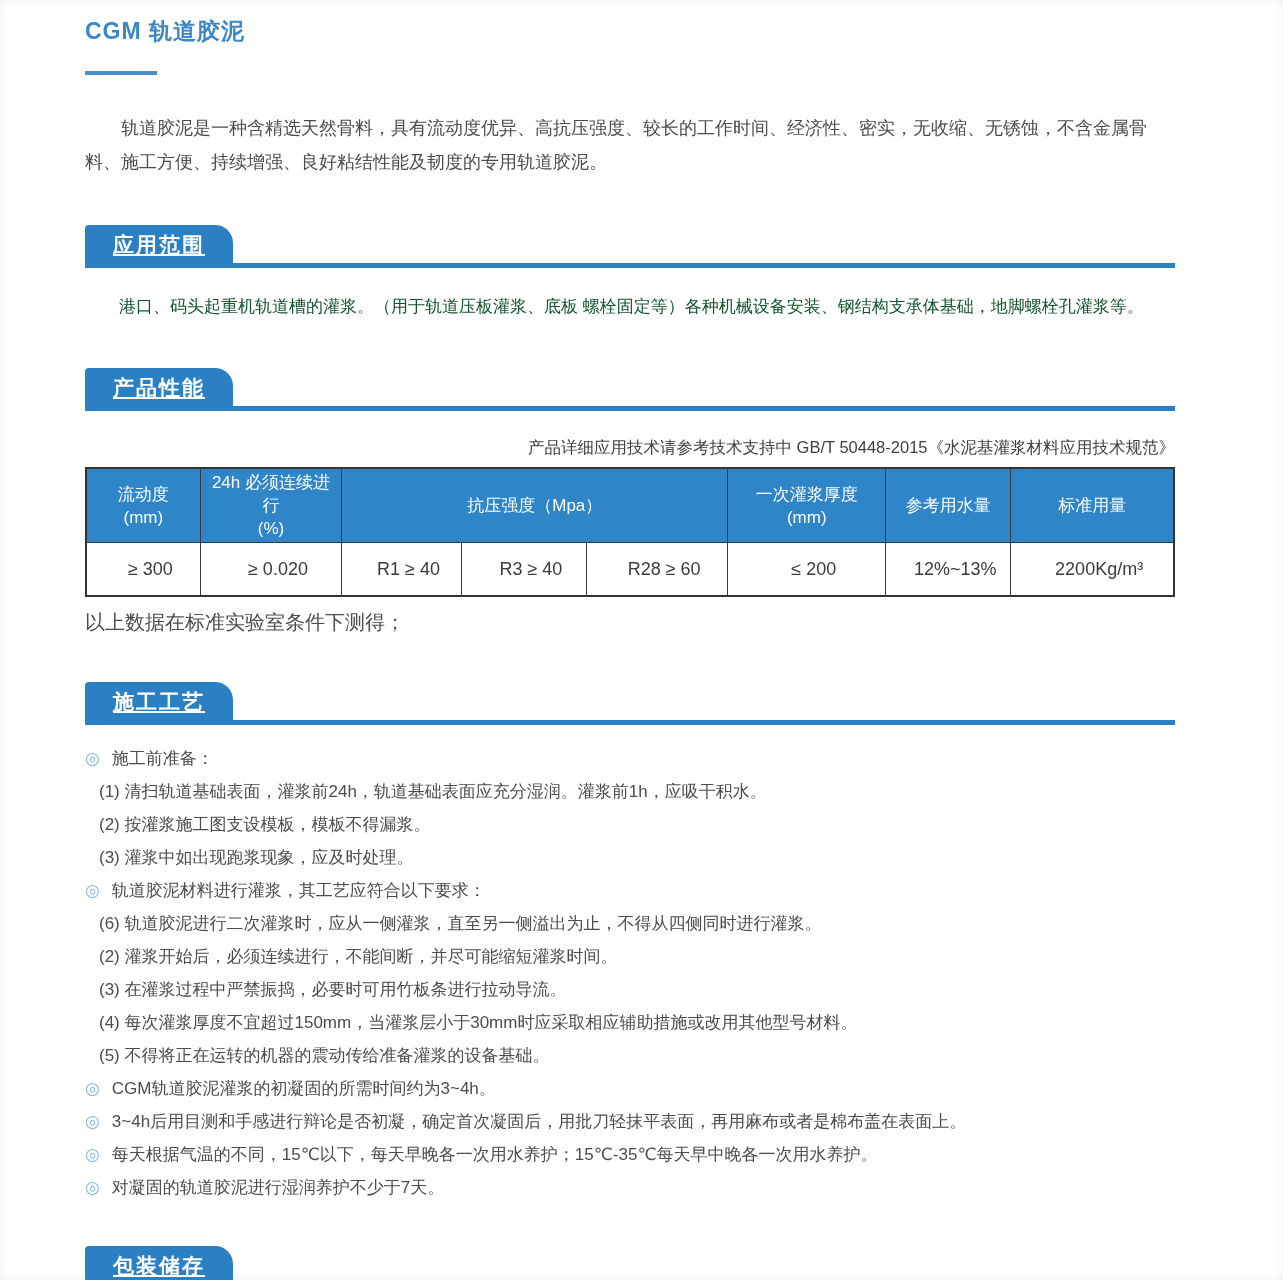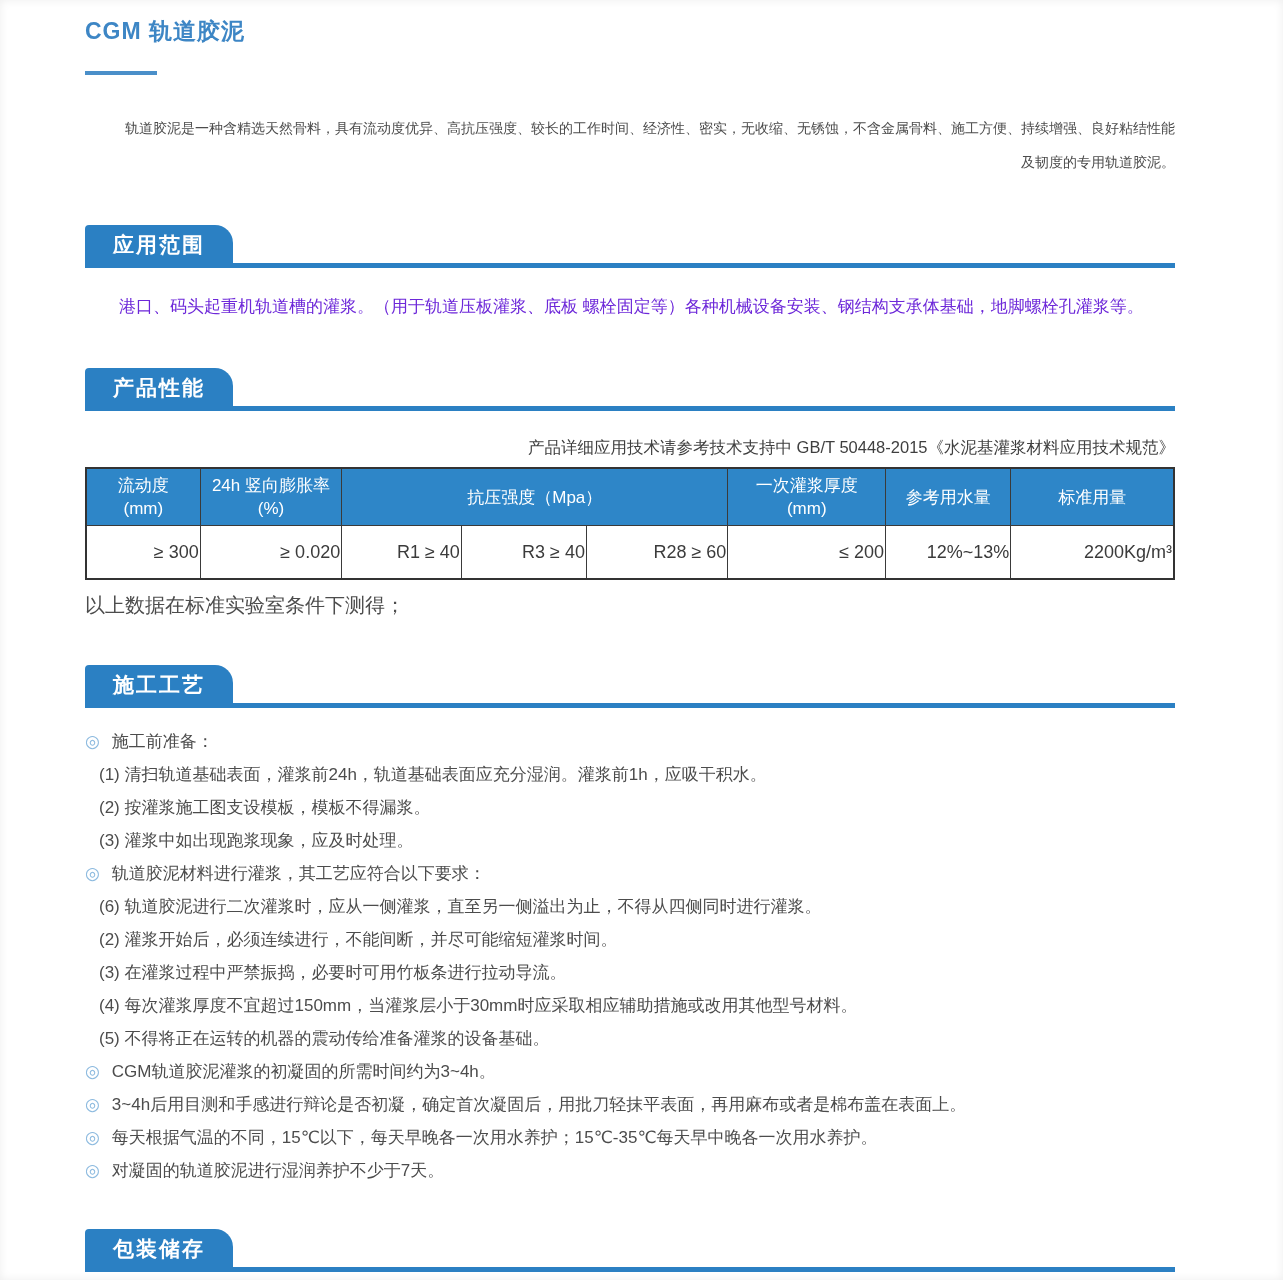--- a/index.html
+++ b/index.html
@@ -20,46 +20,46 @@
     font-size: 23px; font-weight: bold;
     color: #3d86c5; letter-spacing: 1px;
   }
   .title-underline {
     width: 72px; height: 4px;
     background: #4a8fc9;
     margin-top: 24px;
   }
   .intro {
     margin: 36px 0 8px 0;
-    font-size: 14px; line-height: 34px;
+    font-size: 18px; line-height: 34px;
     color: #4c4c4c;
     text-indent: 2em;
-    text-align: right;
   }
   .section-head {
     border-bottom: 5px solid #2b80c3;
     margin-top: 46px;
     line-height: 0;
   }
   .section-tab {
     display: inline-block;
     min-width: 112px;
     text-align: center;
     background: #2b80c3;
     color: #ffffff;
     font-size: 21px; font-weight: bold;
     line-height: 26px;
     padding: 7px 18px 5px 18px;
     border-radius: 4px 18px 0 0;
     letter-spacing: 2px;
+    text-decoration: underline;
   }
   .body-text {
     margin: 24px 0 0 0;
     font-size: 17px; line-height: 30px;
-    color: #6d28d9;
+    color: #14532d;
     text-indent: 2em;
   }
   .ref-note {
     margin: 26px 0 0 0;
     text-align: right;
     font-size: 16.5px;
     color: #3f3f3f;
   }
   table.perf {
     width: 100%;
@@ -78,21 +78,21 @@
     height: 52px;
     padding: 2px 4px;
     text-align: center;
     vertical-align: middle;
   }
   table.perf td {
     border: 1px solid #3a3a3a;
     color: #3b3b3b;
     font-size: 18px;
     height: 50px;
-    text-align: right;
+    text-align: center;
     vertical-align: middle;
     background: #ffffff;
     padding-left: 15px;
   }
   table.perf { border: 2px solid #333; }
   .lab-note {
     margin: 12px 0 0 0;
     font-size: 20px;
     color: #4c4c4c;
   }
@@ -141,21 +141,21 @@
         <col style="width:11.5%">
       <col style="width:13%">
         <col style="width:14.5%">
         <col style="width:11.5%">
         <col style="width:15%">
     </colgroup>
     <thead>
       <tr>
         <th>流动度
 (mm)</th>
-        <th>24h 竖向膨胀率
+        <th>24h 必须连续进行
 (%)</th>
         <th colspan="3">抗压强度（Mpa）</th>
         <th>一次灌浆厚度
 (mm)</th>
         <th>参考用水量</th>
         <th>标准用量</th>
       </tr>
     </thead>
     <tbody>
       <tr>

